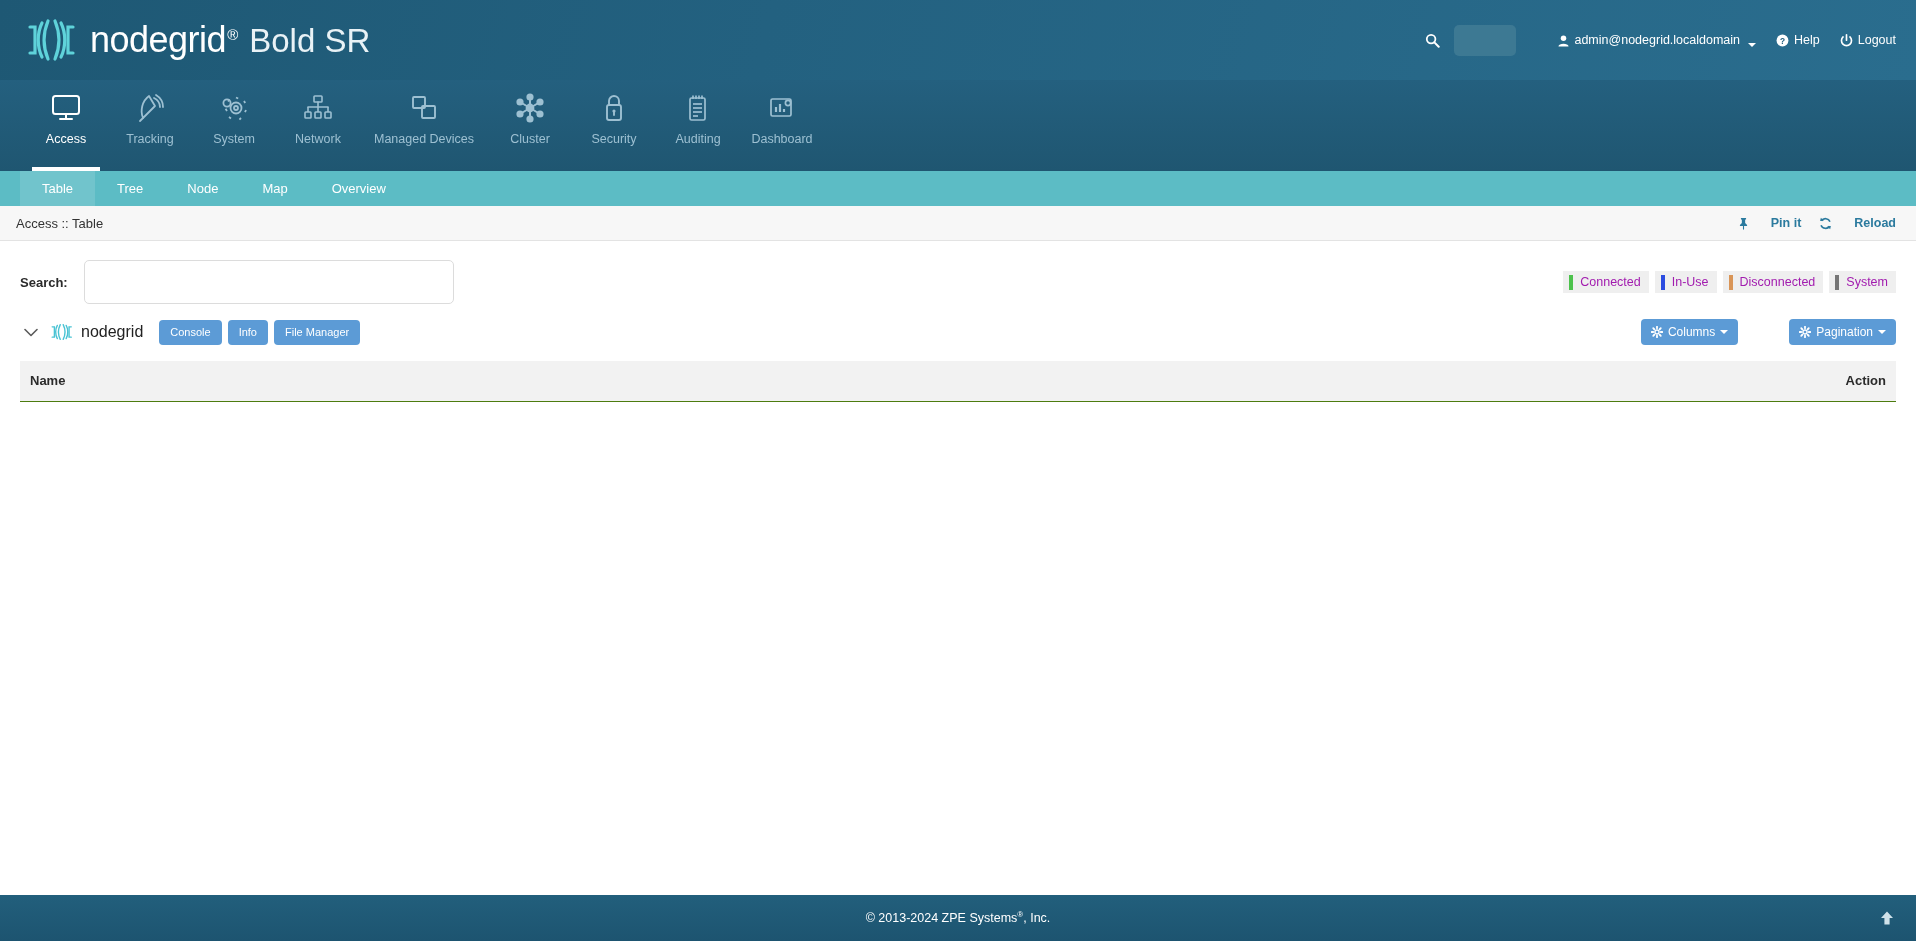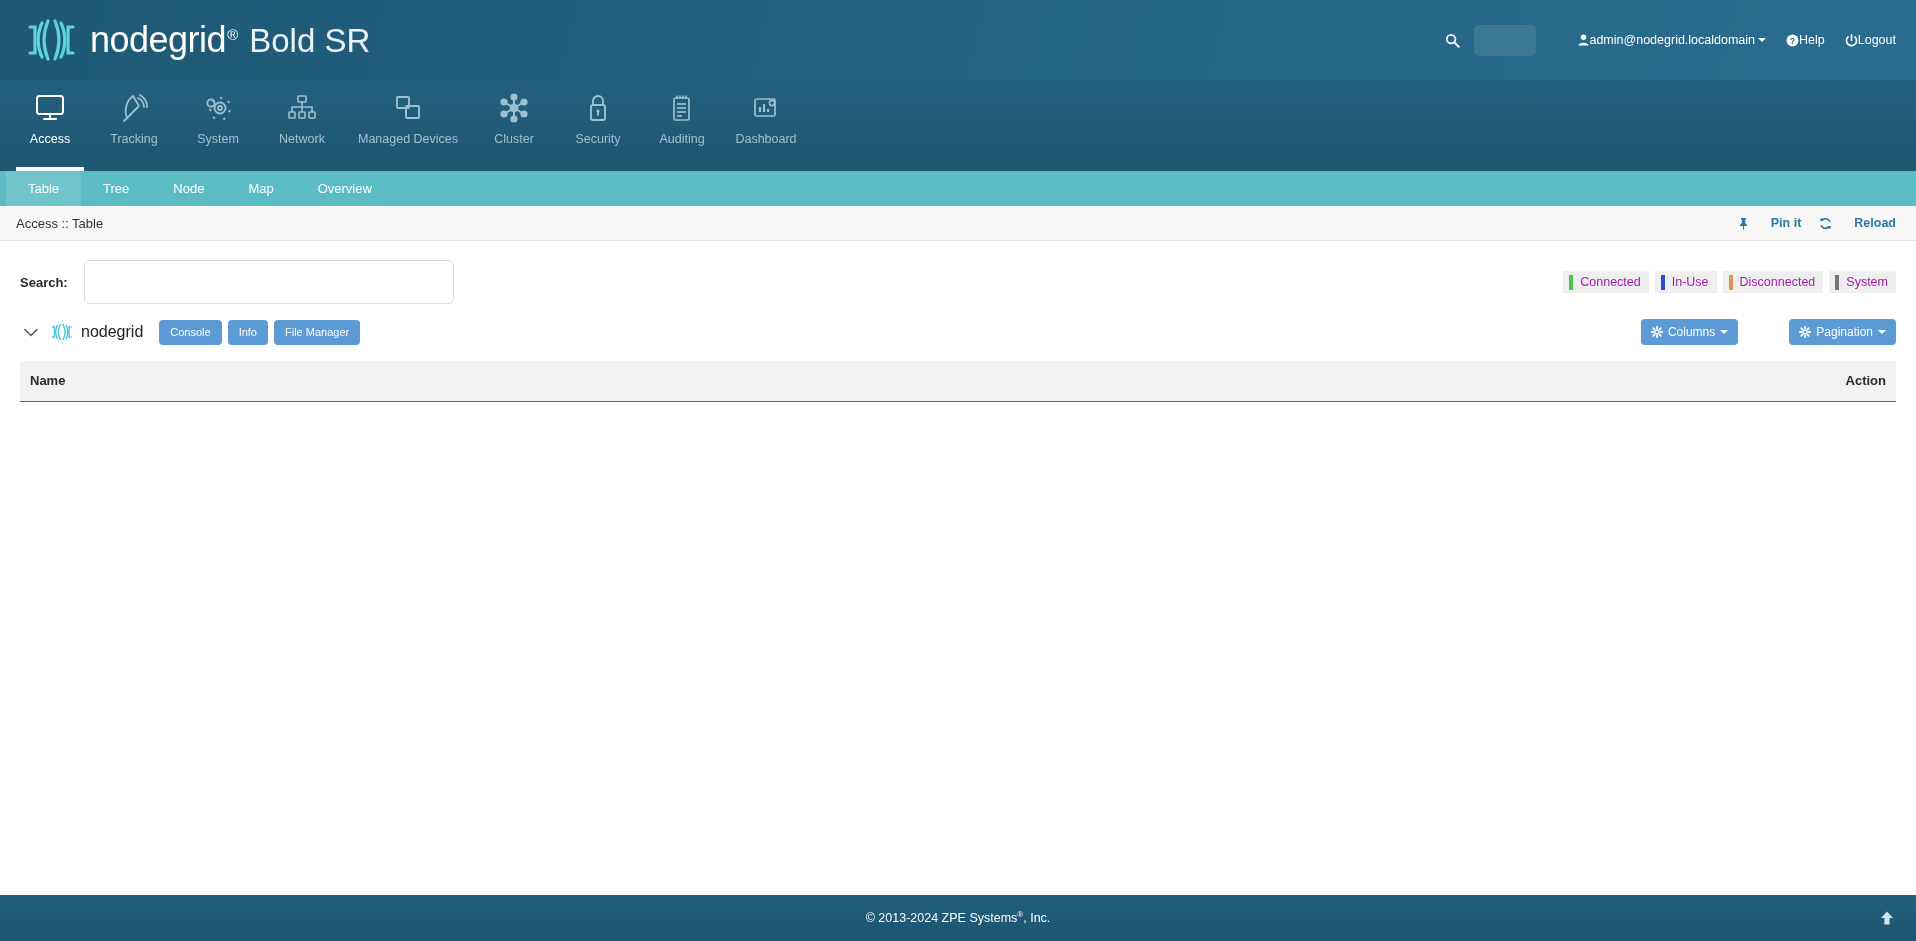--- a/index.html
+++ b/index.html
@@ -69,42 +69,43 @@
     border-radius: 5px;
     border: none;
     outline: none;
     margin-right: 22px;
     margin-left: 4px;
   }
   .hdr-link {
     color: #ffffff;
     font-size: 12.5px;
     display: flex;
-    align-items: center;
+    align-items: flex-end;
+    gap: 5px;
     margin-left: 20px;
     cursor: pointer;
     white-space: nowrap;
   }
   .hdr-link .caret { margin-left: 3px; }
   .caret {
     display: inline-block;
     width: 0; height: 0;
     border-left: 4px solid transparent;
     border-right: 4px solid transparent;
     border-top: 4px solid currentColor;
   }
 
   
   .mainnav {
     height: 91px;
     background: #235d7b;
     background: linear-gradient(180deg, #24607f 0%, #1f5671 100%);
     display: flex;
     align-items: flex-start;
-    padding-left: 8px;
+    padding-left: 24px;
     flex: none;
     position: relative;
   }
   .navitem {
     width: 84px;
     min-width: 84px;
     height: 91px;
     padding-top: 11px;
     display: flex;
     flex-direction: column;
@@ -127,21 +128,21 @@
     height: 4px;
     background: #ffffff;
   }
 
   
   .subnav {
     height: 35px;
     background: #5cbcc5;
     display: flex;
     align-items: center;
-    padding-left: 6px;
+    padding-left: 20px;
     flex: none;
   }
   .subnav-item {
     color: #ffffff;
     font-size: 13px;
     padding: 0 22px;
     line-height: 35px;
     height: 35px;
     cursor: pointer;
     white-space: nowrap;

